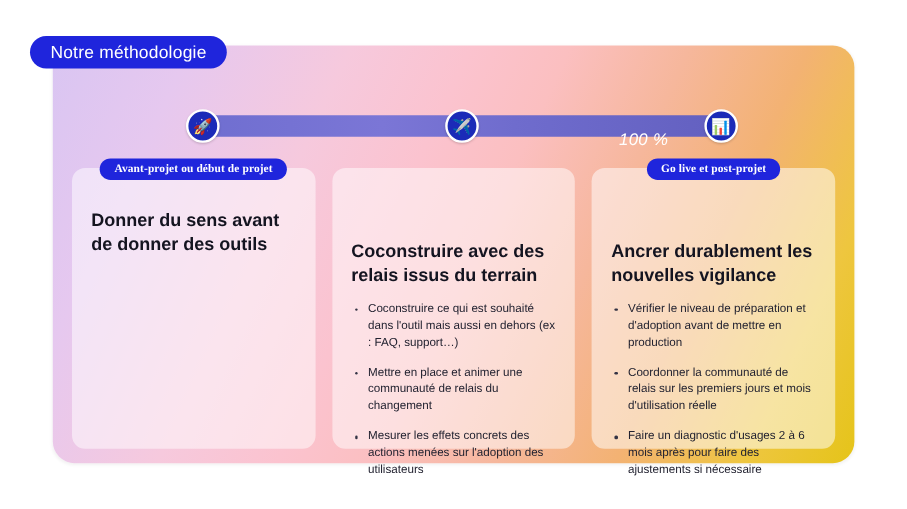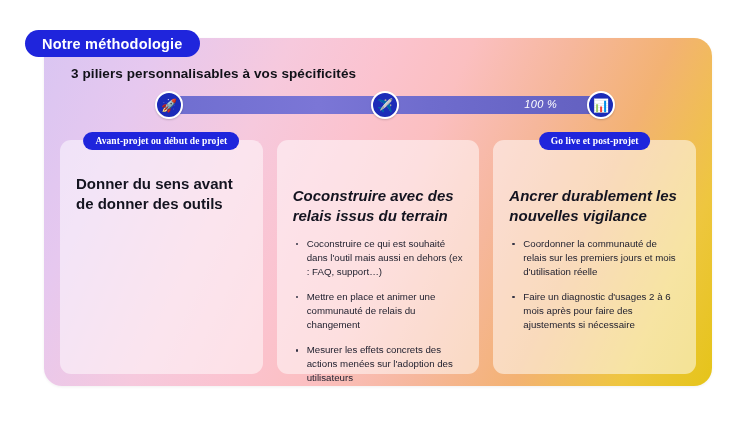--- a/index.html
+++ b/index.html
@@ -38,21 +38,21 @@
   .badge-main{
     position:absolute;
     left:25px; top:30px;
     height:27px;
     display:flex;align-items:center;
     padding:0 17px;
     background:#1f25dc;
     border-radius:14px;
     color:#ffffff;
     font-size:14.5px;
-    font-weight:bold;
+    font-weight:normal;
     letter-spacing:.2px;
     white-space:nowrap;
     z-index:6;
   }
 
   
   .subtitle{
     position:absolute;
     left:71px; top:66px;
     font-size:13.5px;
@@ -72,22 +72,22 @@
   }
   .progress-track{
     position:absolute;
     left:10px; top:0;
     width:440px; height:18px;
     border-radius:3px;
     background:linear-gradient(90deg,#6f6ed0 0%,#7b76d6 35%,#6f6ccd 60%,#6360c0 100%);
   }
   .pct-label{
     position:absolute;
-    right:48px; top:2px;
-    font-size:11px;
+    right:48px; top:12px;
+    font-size:14px;
     font-style:italic;
     color:#ffffff;
     letter-spacing:.3px;
     text-align:center;
   }
   .node{
     position:absolute;
     top:-5px;
     width:28px;height:28px;
     border-radius:50%;
@@ -142,21 +142,21 @@
     font-family:Liberation Serif, serif;
   }
 
   .card-title{
     font-size:15px;
     font-weight:bold;
     color:#141420;
     line-height:1.36;
     margin:8px 0 10px 0;
   }
-  .card.c2 .card-title,.card.c3 .card-title{margin-top:20px;font-style:italic;}
+  .card.c2 .card-title,.card.c3 .card-title{margin-top:34px;}
 
   ul.bullets{
     list-style:none;
     margin:0;padding:0;
   }
   ul.bullets li{
     position:relative;
     padding-left:14px;
     margin-bottom:11px;
     font-size:9.7px;
@@ -174,21 +174,20 @@
 </style>
 </head>
 <body>
 
 <div class="slide">
 
   <div class="panel"></div>
 
   <div class="badge-main">Notre méthodologie</div>
 
-  <div class="subtitle">3 piliers personnalisables à vos spécificités</div>
 
   <div class="progress-wrap">
     <div class="progress-track">
       <span class="pct-label">100 %</span>
     </div>
     <div class="node n1">
       <span>🚀</span>
     </div>
     <div class="node n2">
       <span>✈️</span>
@@ -211,19 +210,20 @@
         <li>Coconstruire ce qui est souhaité dans l'outil mais aussi en dehors (ex : FAQ, support…)</li>
         <li>Mettre en place et animer une communauté de relais du changement</li>
         <li>Mesurer les effets concrets des actions menées sur l'adoption des utilisateurs</li>
       </ul>
     </div>
 
     <div class="card c3">
       <div class="card-badge">Go live et post-projet</div>
       <div class="card-title">Ancrer durablement les nouvelles vigilance</div>
       <ul class="bullets">
+        <li>Vérifier le niveau de préparation et d'adoption avant de mettre en production</li>
         <li>Coordonner la communauté de relais sur les premiers jours et mois d'utilisation réelle</li>
         <li>Faire un diagnostic d'usages 2 à 6 mois après pour faire des ajustements si nécessaire</li>
       </ul>
     </div>
 
   </div>
 </div>
 
 </body></html>

